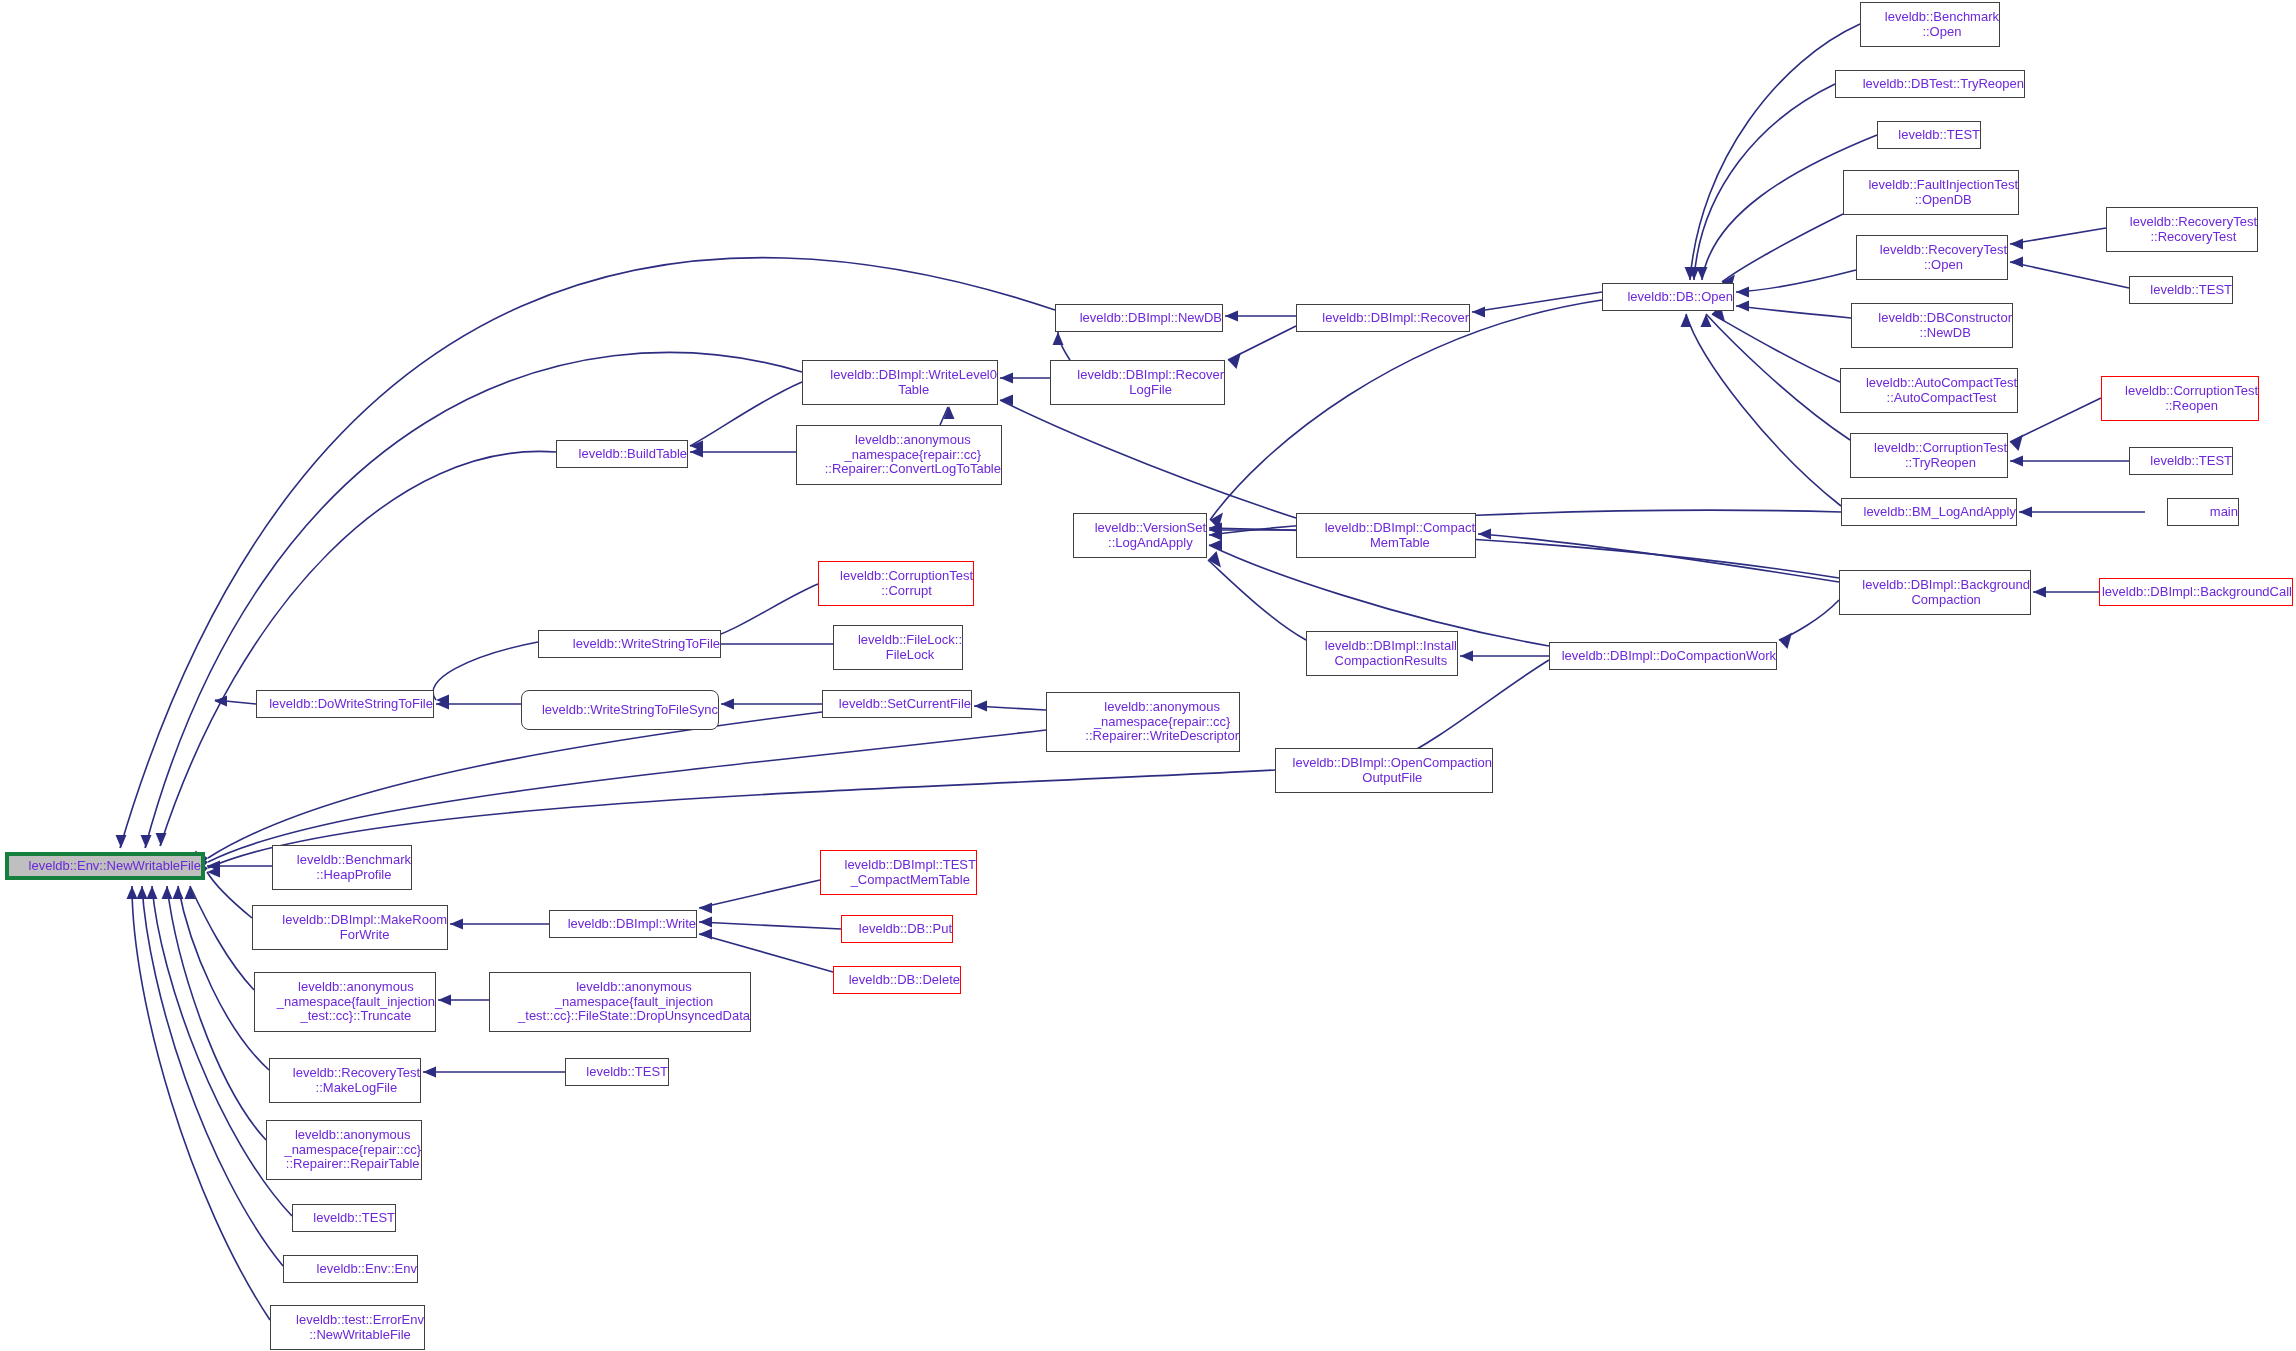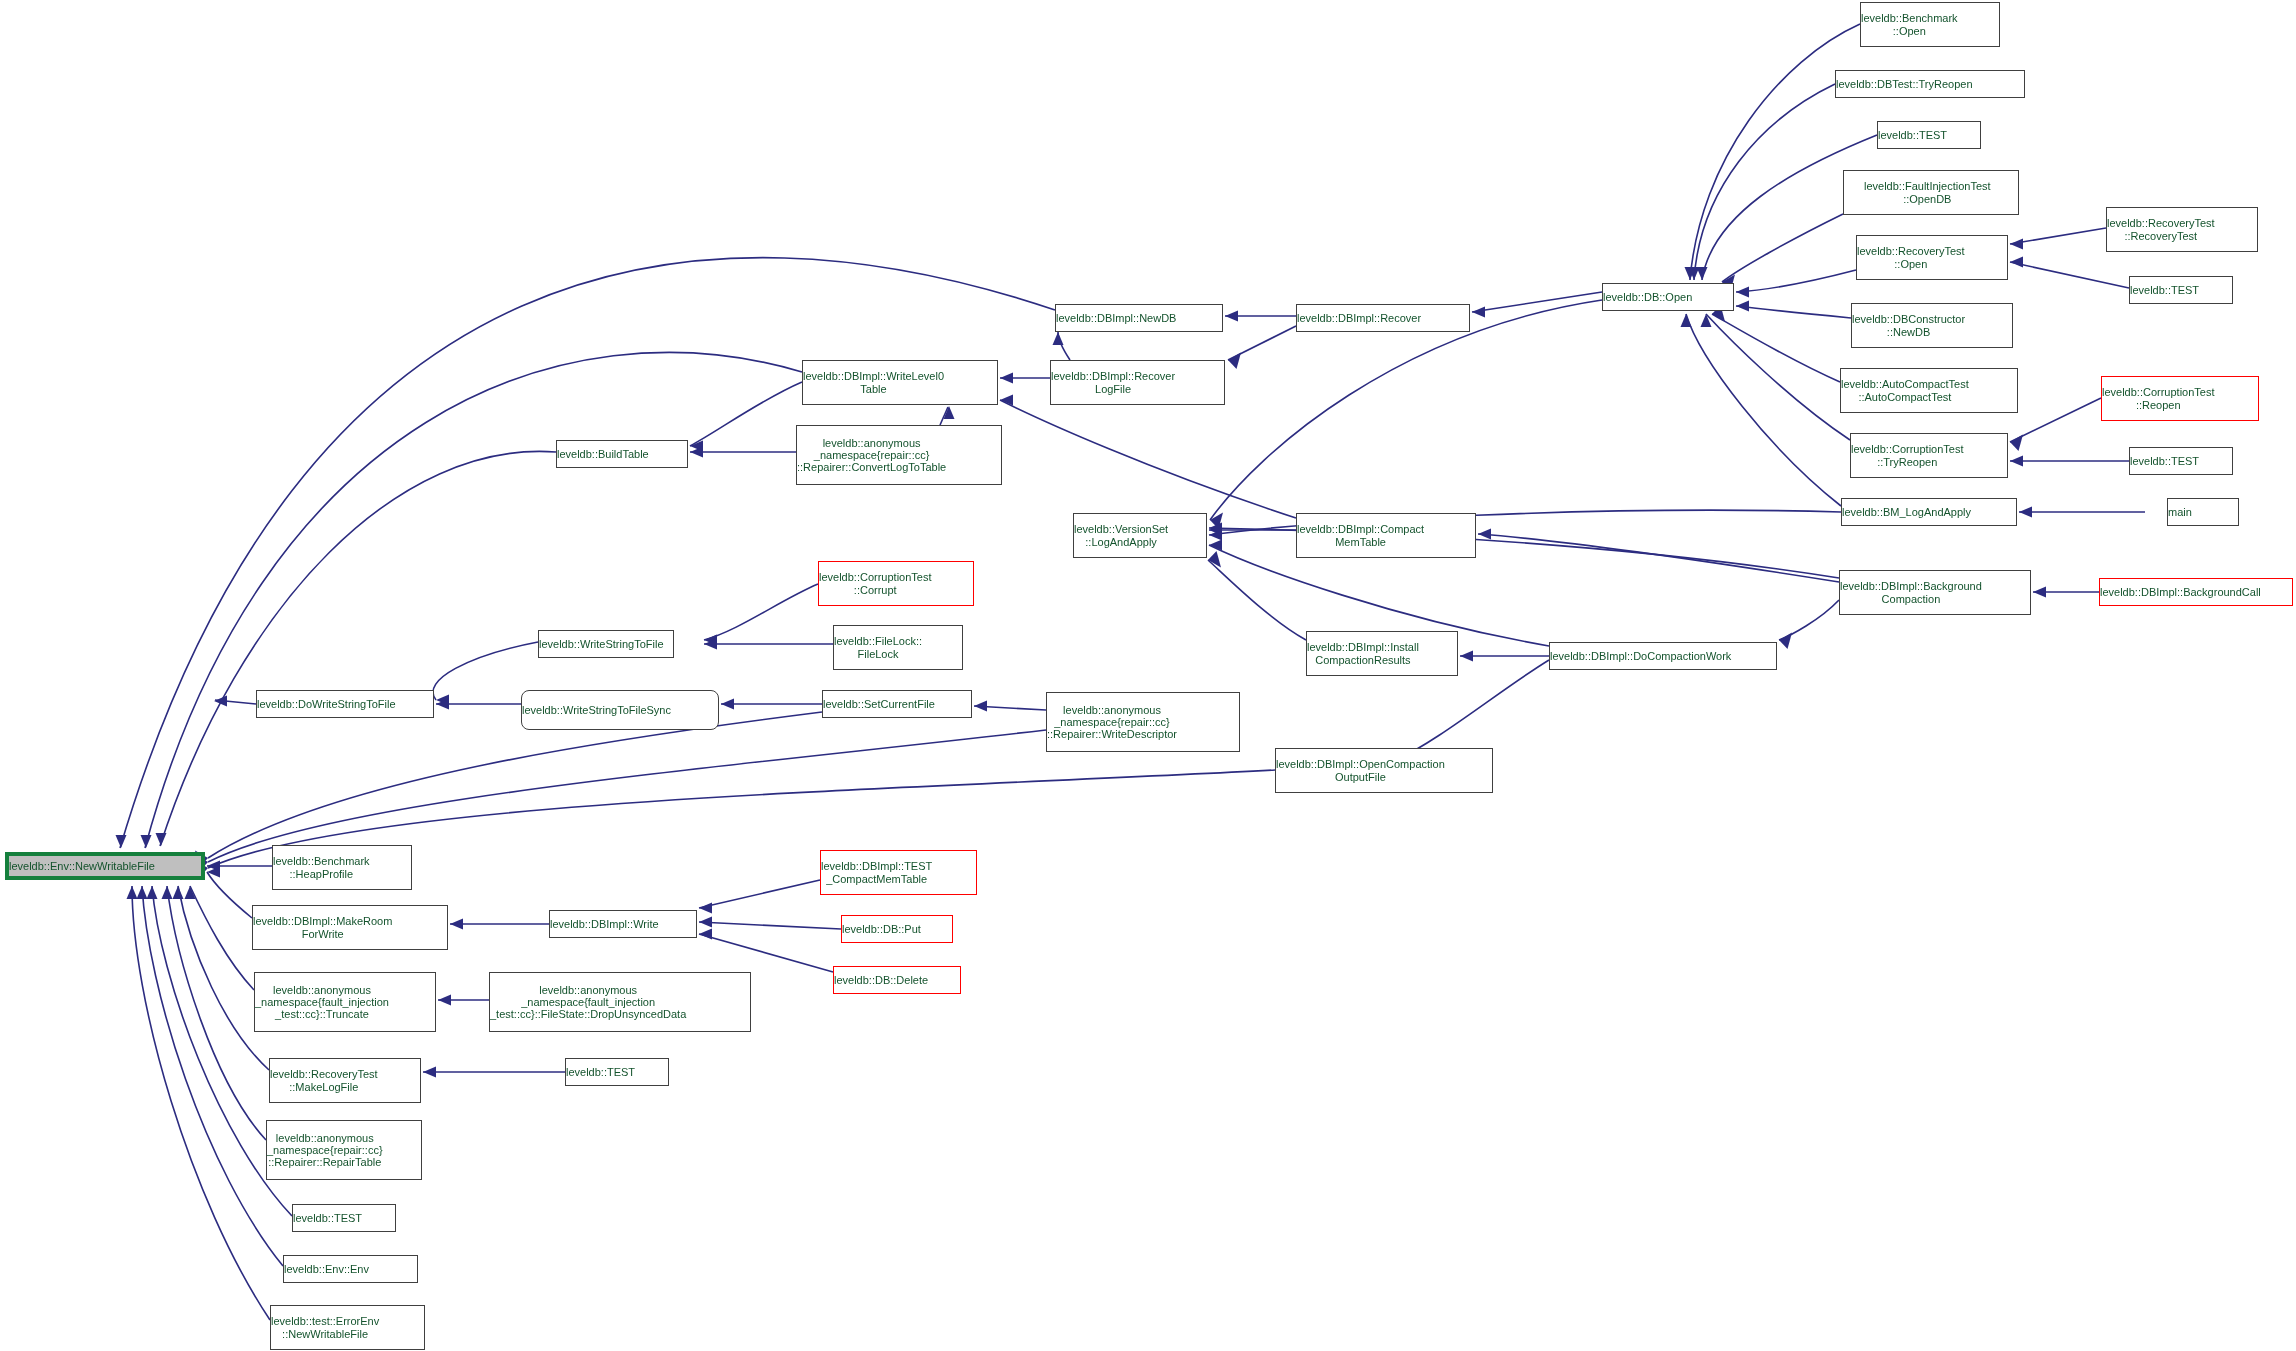--- a/index.html
+++ b/index.html
@@ -1,23 +1,23 @@
 <!DOCTYPE html>
 <html><head>
 <meta charset="utf-8">
 <style>
   html,body{margin:0;padding:0;background:#ffffff;}
   body{width:2296px;height:1351px;overflow:hidden;
        font-family:"Liberation Sans","DejaVu Sans",sans-serif;}
   #graph{position:relative;width:2296px;height:1351px;}
   svg#edges{position:absolute;left:0;top:0;width:2296px;height:1351px;}
   .node{position:absolute;box-sizing:border-box;
-        display:flex;align-items:center;justify-content:flex-start;
+        display:flex;align-items:center;justify-content:flex-end;
         text-align:center;line-height:1.12;
-        font-size:11px;color:#14532d;background:#ffffff;
+        font-size:13px;color:#6d28d9;background:#ffffff;
         border:1.4px solid #404040;white-space:pre;}
   .node.root{background:#bfbfbf;border:4px solid #15803d;}
   .node.hl{border:1.6px solid #ff0000;}
 </style>
 </head>
 <body style="background: rgb(255, 255, 255);">
 
 <div id="graph">
   <svg id="edges" viewBox="0 0 2296 1351" xmlns="http://www.w3.org/2000/svg">
       <path d="M 256,704 L 215,700" fill="none" stroke="#2c2c80" stroke-width="1.6"></path>
@@ -139,21 +139,21 @@
       <path d="M 2129,461 L 2010,461" fill="none" stroke="#2c2c80" stroke-width="1.6"></path>
       <polygon points="2010,461 2023,455.5 2023,466.5" fill="#2c2c80"></polygon>
       <path d="M 2145,512 L 2019,512" fill="none" stroke="#2c2c80" stroke-width="1.6"></path>
       <polygon points="2019,512 2032,506.5 2032,517.5" fill="#2c2c80"></polygon>
       <path d="M 2099,592 L 2033,592" fill="none" stroke="#2c2c80" stroke-width="1.6"></path>
       <polygon points="2033,592 2046,586.5 2046,597.5" fill="#2c2c80"></polygon>
     </svg>
 <div class="node root" style="left: 5px; top: 852px; width: 200px; height: 28px;"><span>leveldb::Env::NewWritableFile</span></div>
     <div class="node" style="left: 256px; top: 690px; width: 178px; height: 28px;"><span>leveldb::DoWriteStringToFile</span></div>
     <div class="node" style="left: 556px; top: 440px; width: 132px; height: 28px;"><span>leveldb::BuildTable</span></div>
-    <div class="node" style="left: 538px; top: 630px; width: 136px; height: 28px;"><span>leveldb::WriteStringToFile</span></div>
+    <div class="node" style="left: 538px; top: 630px; width: 183px; height: 28px;"><span>leveldb::WriteStringToFile</span></div>
     <div class="node" style="left: 521px; top: 690px; width: 198px; height: 40px; border-radius: 8px;"><span>leveldb::WriteStringToFileSync</span></div>
     <div class="node" style="left: 272px; top: 845px; width: 140px; height: 45px;"><span>leveldb::Benchmark
 ::HeapProfile</span></div>
     <div class="node" style="left: 252px; top: 905px; width: 196px; height: 45px;"><span>leveldb::DBImpl::MakeRoom
 ForWrite</span></div>
     <div class="node" style="left: 254px; top: 972px; width: 182px; height: 60px;"><span>leveldb::anonymous
 _namespace{fault_injection
 _test::cc}::Truncate</span></div>
     <div class="node" style="left: 269px; top: 1058px; width: 152px; height: 45px;"><span>leveldb::RecoveryTest
 ::MakeLogFile</span></div>

